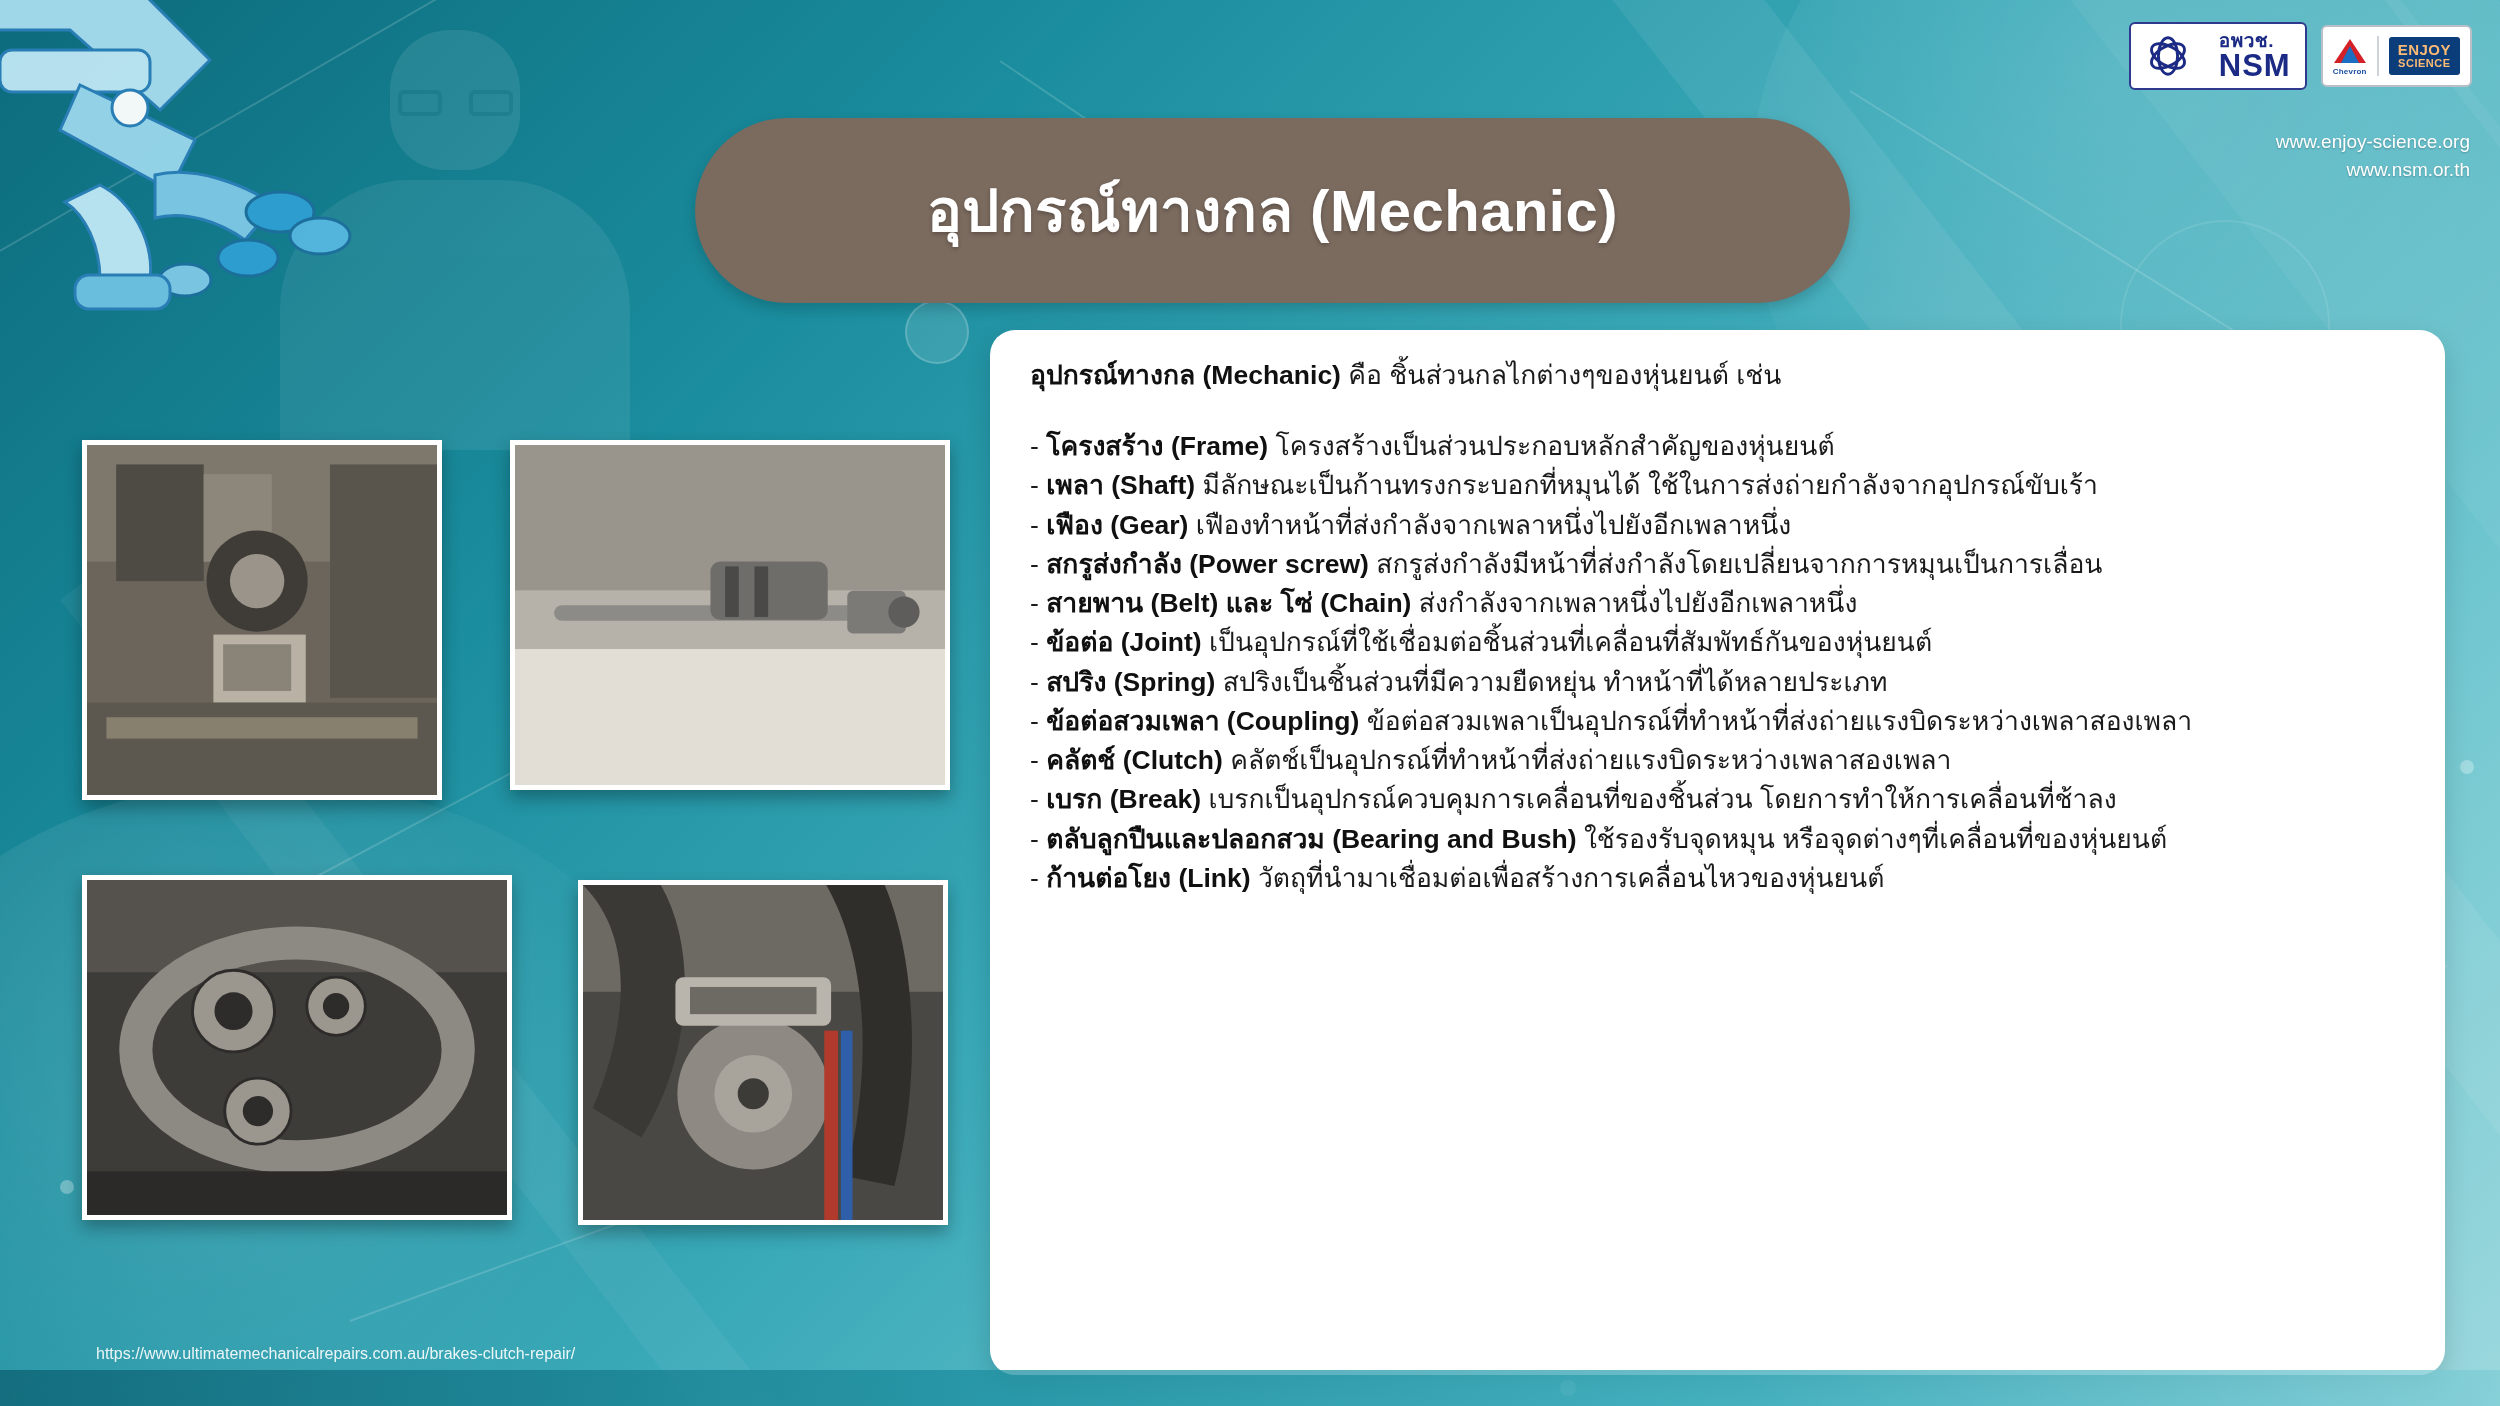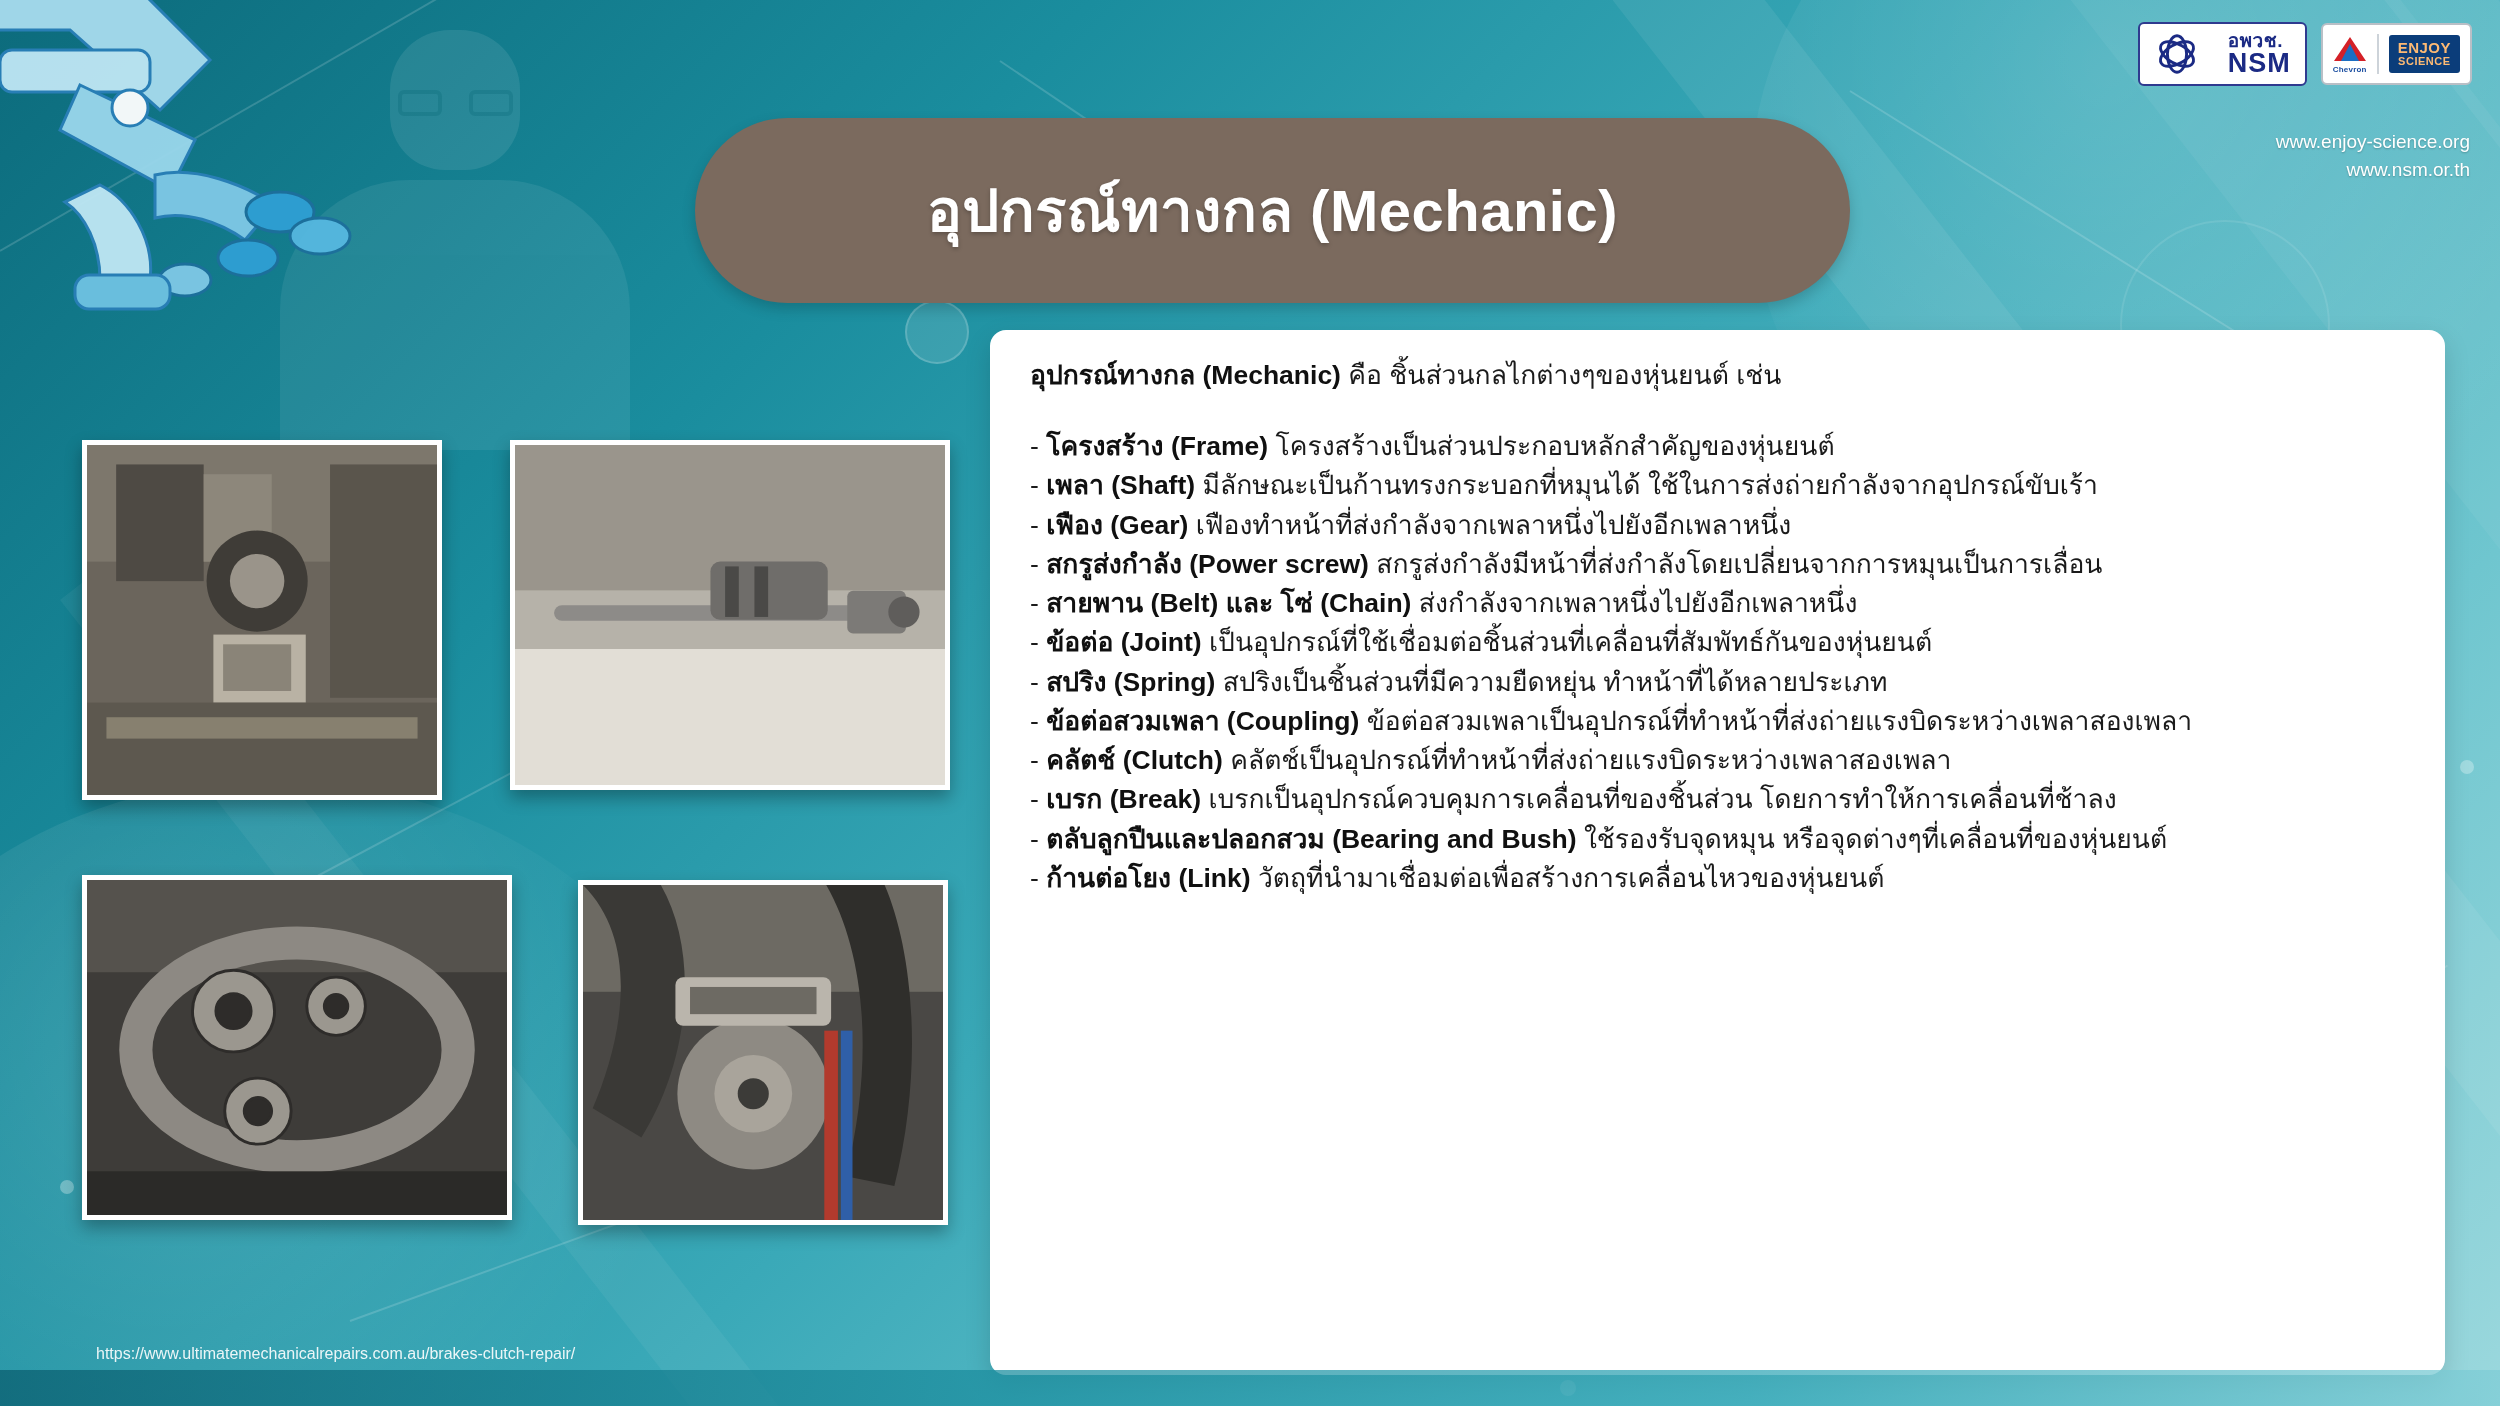--- a/index.html
+++ b/index.html
@@ -78,21 +78,21 @@
     right: 28px; top: 22px;
     display: flex; align-items: center; gap: 14px;
   }
   .logo-nsm {
     background: #fff; border: 2px solid #2f3a8f; border-radius: 6px;
     padding: 7px 14px; display: flex; align-items: center; gap: 28px;
   }
   .logo-nsm .swirl { width: 46px; height: 46px; }
   .logo-nsm .txt { line-height: 1.0; color: #1b2a84; font-weight: bold; }
   .logo-nsm .txt .l1 { font-size: 19px; letter-spacing: .5px; }
-  .logo-nsm .txt .l2 { font-size: 27px; letter-spacing: 1px; }
+  .logo-nsm .txt .l2 { font-size: 31px; letter-spacing: 1px; }
   .logo-chev {
     background: #fff; border: 2px solid #b9bfc6; border-radius: 6px;
     padding: 6px 10px; display: flex; align-items: center; gap: 10px; height: 62px;
   }
   .chev-mark { text-align: right; line-height: 1; }
   .chev-mark .word { font-size: 8px; color: #1b4ea0; font-weight: bold; letter-spacing: .2px; }
   .chev-divider { width: 2px; height: 40px; background: #cdd3d9; }
   .enjoy-box {
     background: #0b3d7a; color: #fdba74; border-radius: 3px; padding: 5px 9px;
     text-align: center; line-height: 1.05;
@@ -123,21 +123,21 @@
     letter-spacing: .5px;
     text-shadow: 0 2px 4px rgba(0,0,0,.25);
   }
 
   
   .card {
     position: absolute;
     left: 990px; top: 330px;
     width: 1455px; height: 1045px;
     background: #ffffff;
-    border-radius: 16px;
+    border-radius: 25px;
     box-shadow: 0 10px 26px rgba(0,0,0,.15);
     padding: 28px 34px 20px 40px;
   }
   .card ul { list-style: none; margin-top: 36px; }
   .line {
     color: #1b1b1b;
     font-size: 26.5px;
     line-height: 1.33;
     margin-bottom: 4px;
     text-indent: -22px;

